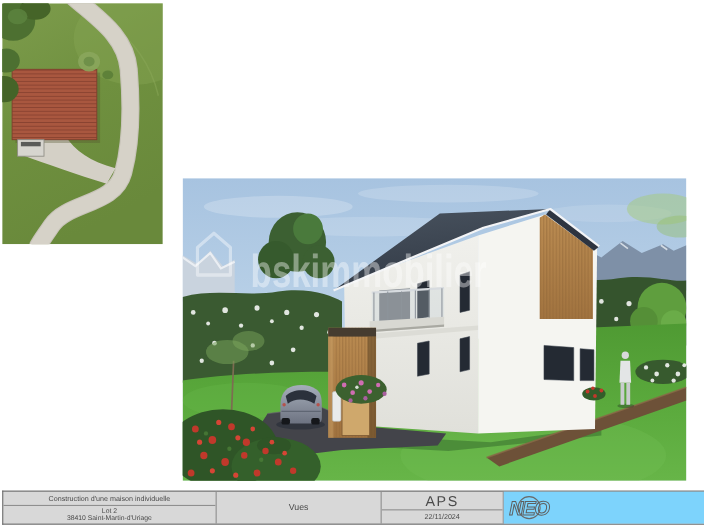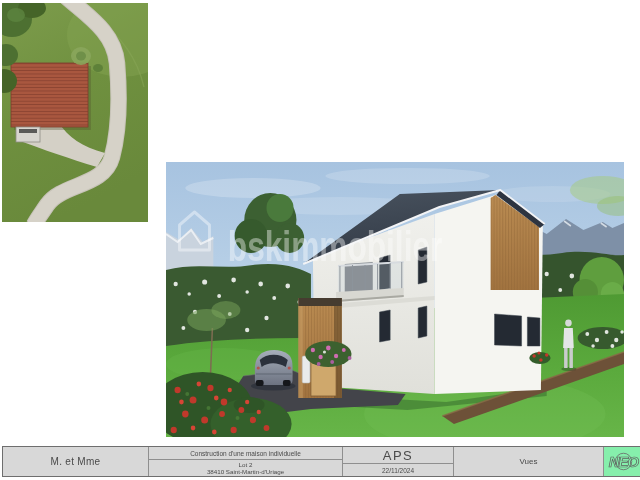--- a/index.html
+++ b/index.html
@@ -22,21 +22,21 @@
   .tb-project{width:194px;flex-direction:column;align-items:stretch;justify-content:flex-start;}
   .tb-project-title{height:12px;border-bottom:1px solid #8f8f8f;font-size:6.5px;
     display:flex;align-items:center;justify-content:center;}
   .tb-project-sub{flex:1;display:flex;flex-direction:column;align-items:center;justify-content:center;
     font-size:6.2px;line-height:7.5px;}
   .tb-phase{width:111px;flex-direction:column;align-items:stretch;}
   .tb-phase-code{flex:1;border-bottom:1px solid #8f8f8f;display:flex;align-items:center;justify-content:center;
     font-size:13px;letter-spacing:1.5px;font-weight:400;}
   .tb-phase-date{height:12px;display:flex;align-items:center;justify-content:center;font-size:6.5px;}
   .tb-sheet{width:150px;font-size:8px;}
-  .tb-logo{flex:1;background:#86efac;justify-content:flex-start;padding-left:3px;border-right:none;}
+  .tb-logo{flex:1;background:#7dd3fc;justify-content:flex-start;padding-left:3px;border-right:none;}
   .tb-logo svg{display:block;}
 </style>
 </head>
 <body>
 
 <div class="page">
 
   <div class="siteplan">
     <svg viewBox="0 0 146 219" preserveAspectRatio="none">
       <defs>
@@ -348,36 +348,33 @@
       </g>
 
       <g>
         <path d="M14,88 L14,63 L29.5,50 L45,63 L45,88 Z" fill="none" stroke="#ffffff" stroke-width="3" opacity=".42" stroke-linejoin="round"></path>
         <text x="64" y="99" font-size="42" font-weight="bold" fill="#ffffff" opacity=".4" textLength="222" lengthAdjust="spacingAndGlyphs">bskimmobilier</text>
       </g>
     </svg>
   </div>
 
   <div class="titleblock">
-    <div class="tb-cell tb-client">
-      <span>M. et Mme</span>
-    </div>
     <div class="tb-cell tb-project">
       <div class="tb-project-title">Construction d'une maison individuelle</div>
       <div class="tb-project-sub">
         <div>Lot 2</div>
         <div>38410 Saint-Martin-d'Uriage</div>
       </div>
     </div>
+    <div class="tb-cell tb-sheet">
+      <span>Vues</span>
+    </div>
     <div class="tb-cell tb-phase">
       <div class="tb-phase-code">APS</div>
       <div class="tb-phase-date">22/11/2024</div>
-    </div>
-    <div class="tb-cell tb-sheet">
-      <span>Vues</span>
     </div>
     <div class="tb-cell tb-logo">
       <svg width="40" height="27" viewBox="0 0 40 27">
         <circle cx="20" cy="13.5" r="10" fill="none" stroke="#6a6a6a" stroke-width="1"></circle>
         <text x="2" y="20" font-size="18" font-style="italic" font-weight="bold" fill="none" stroke="#5f5f5f" stroke-width="0.9" letter-spacing="-1">NEO</text>
       </svg>
     </div>
   </div>
 
 </div>

